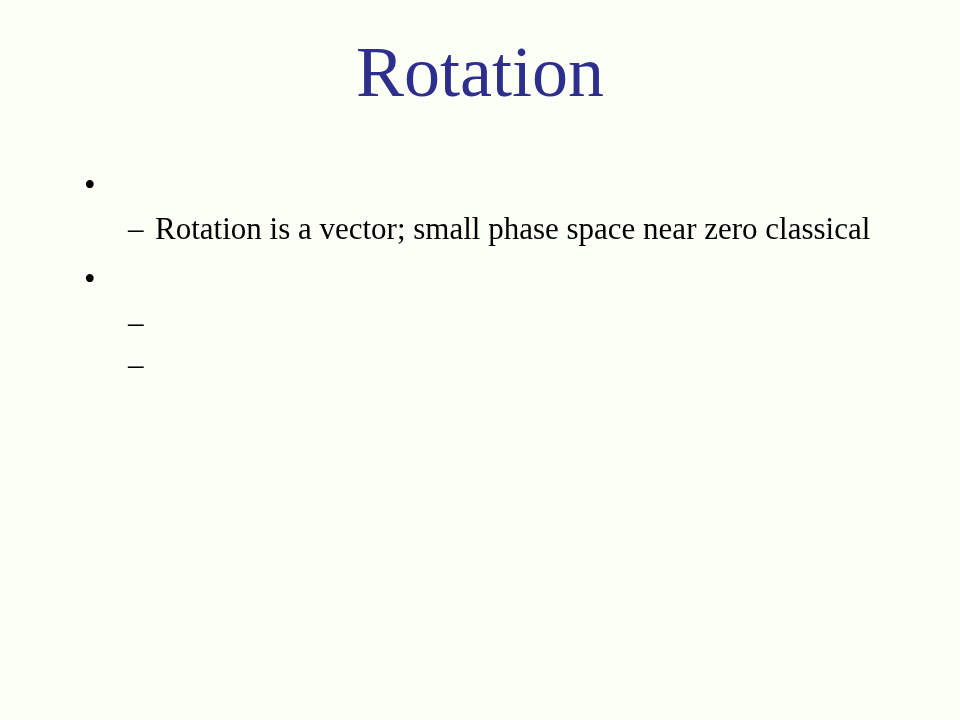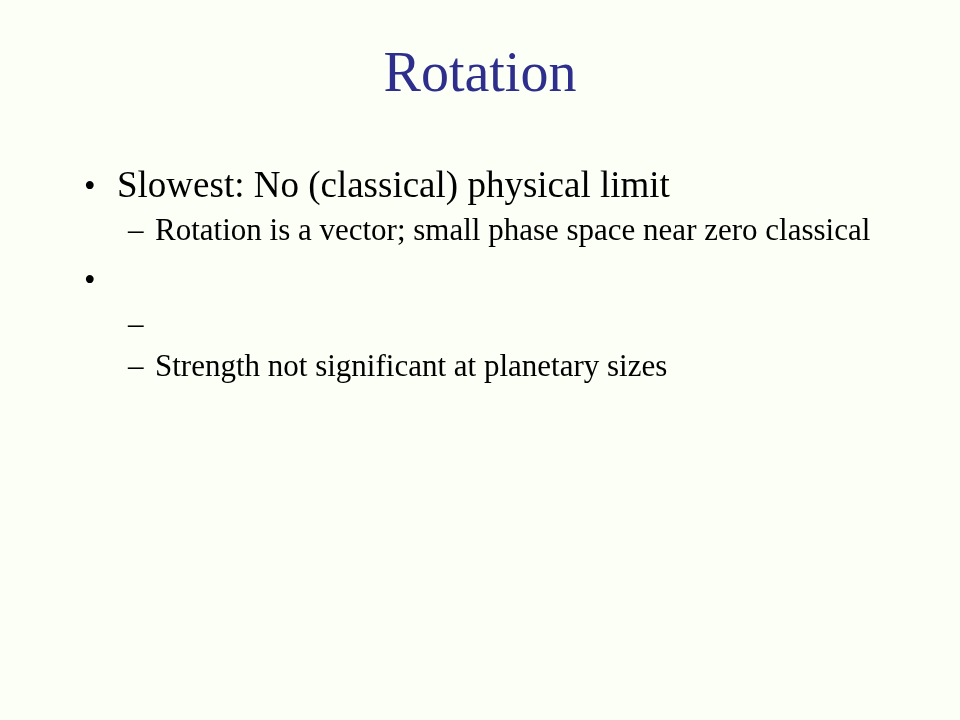--- a/index.html
+++ b/index.html
@@ -15,21 +15,21 @@
     background: var(--bg, #FCFFF6);
     font-family: "Liberation Serif", "DejaVu Serif", serif;
     color: var(--fg, #000000);
   }
   .slide-title {
     position: absolute;
     top: 30px;
     left: 0;
     width: 100%;
     text-align: center;
-    font-size: 56px;
+    font-size: 72px;
     line-height: 84px;
     font-weight: normal;
     color: var(--title, #2E2E8C);
     letter-spacing: 0px;
   }
   .body-block {
     position: absolute;
     top: 162px;
     left: 0;
     width: 930px;
@@ -66,35 +66,33 @@
 <body>
 
 <div class="slide" style="--bg: #FCFFF6; --title: #2E2E8C; --fg: #000000;">
 
   <div class="slide-title">Rotation</div>
 
   <div class="body-block">
 
     <div class="row l1">
       <span class="marker">•</span>
-      <span class="text">Slowest: No (classical) physical limit</span>
     </div>
 
     <div class="row l2">
       <span class="marker">–</span>
       <span class="text">Rotation is a vector; small phase space near zero classical</span>
     </div>
 
     <div class="row l1 sect-gap">
       <span class="marker">•</span>
     </div>
 
     <div class="row l2">
       <span class="marker">–</span>
     </div>
 
     <div class="row l2">
       <span class="marker">–</span>
-      <span class="text">Strength not significant at planetary sizes</span>
     </div>
 
   </div>
 </div>
 
 </body></html>

